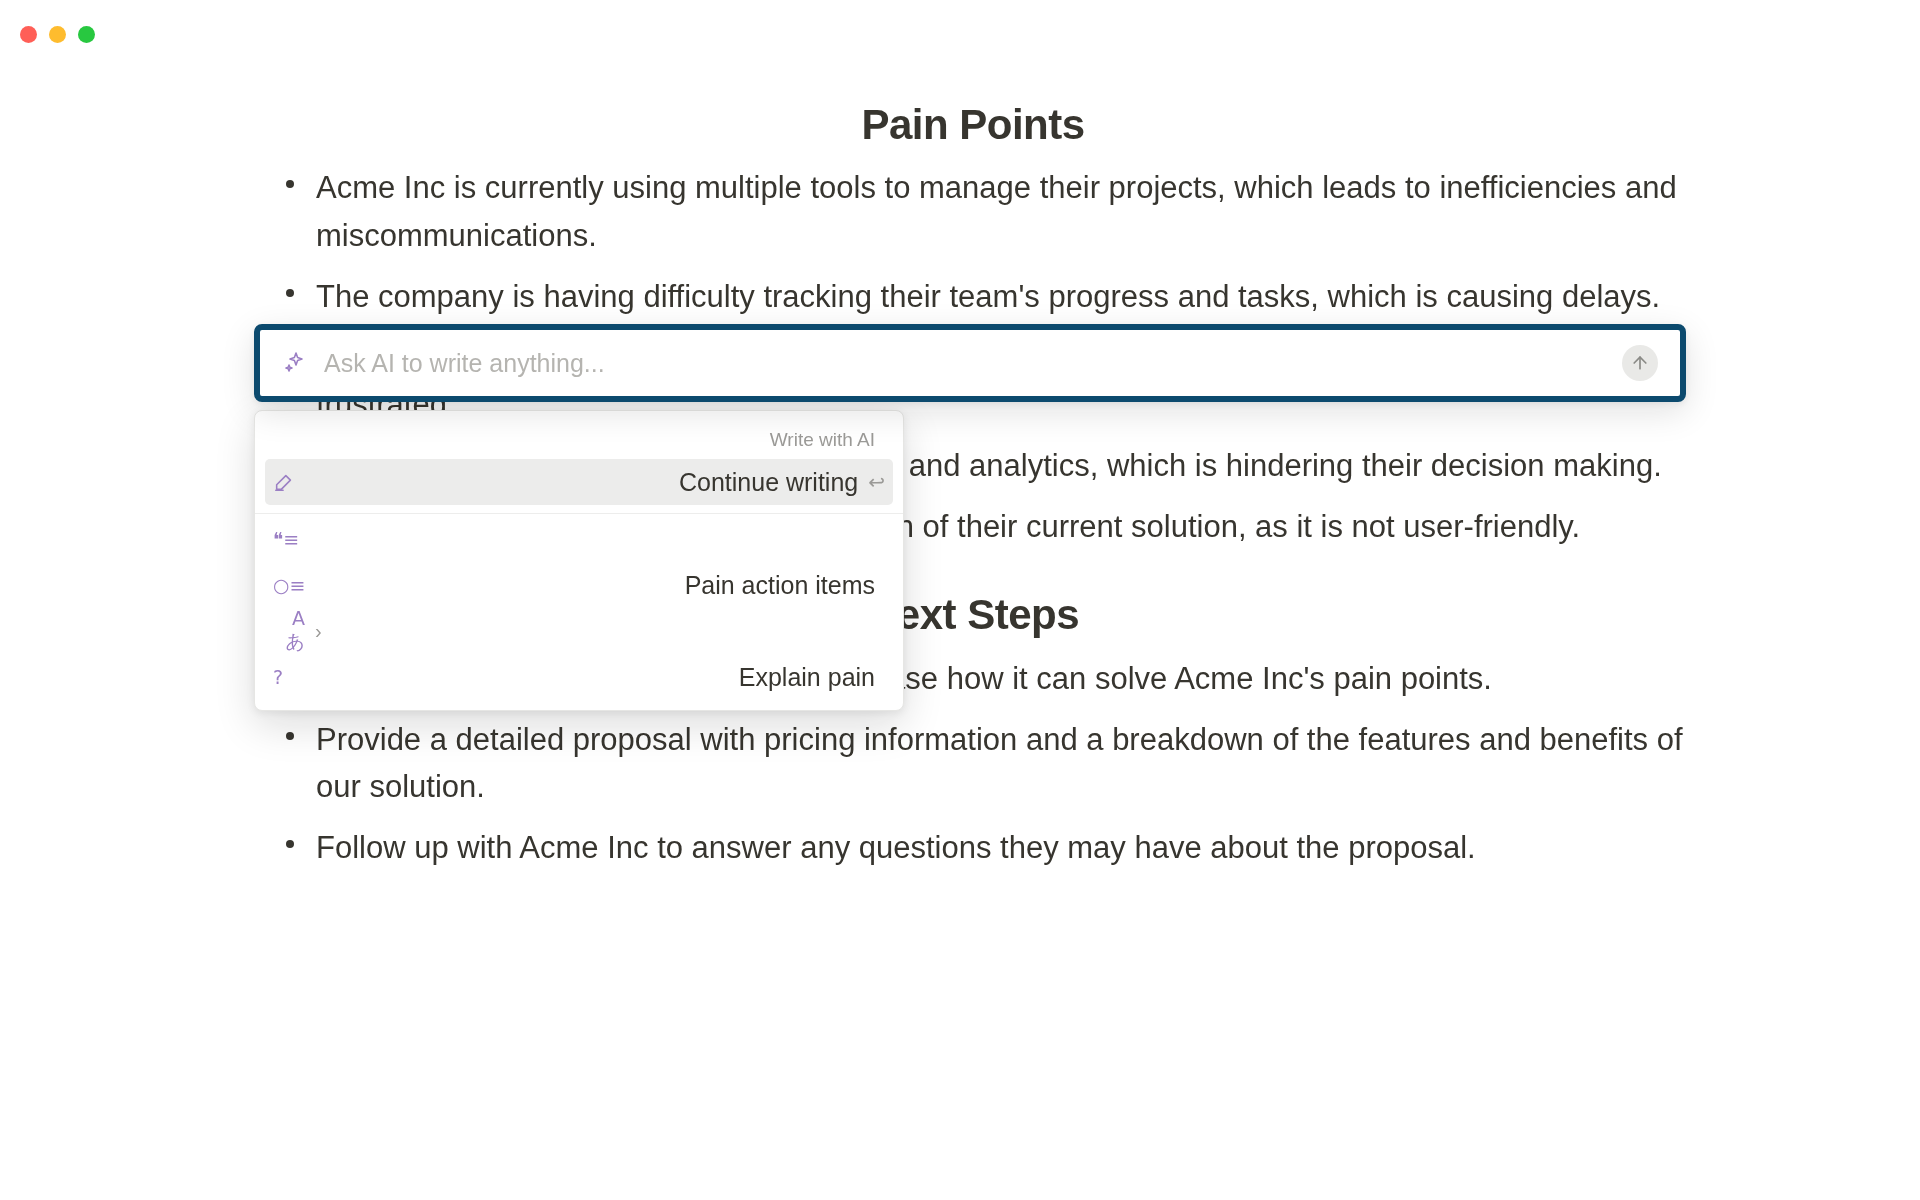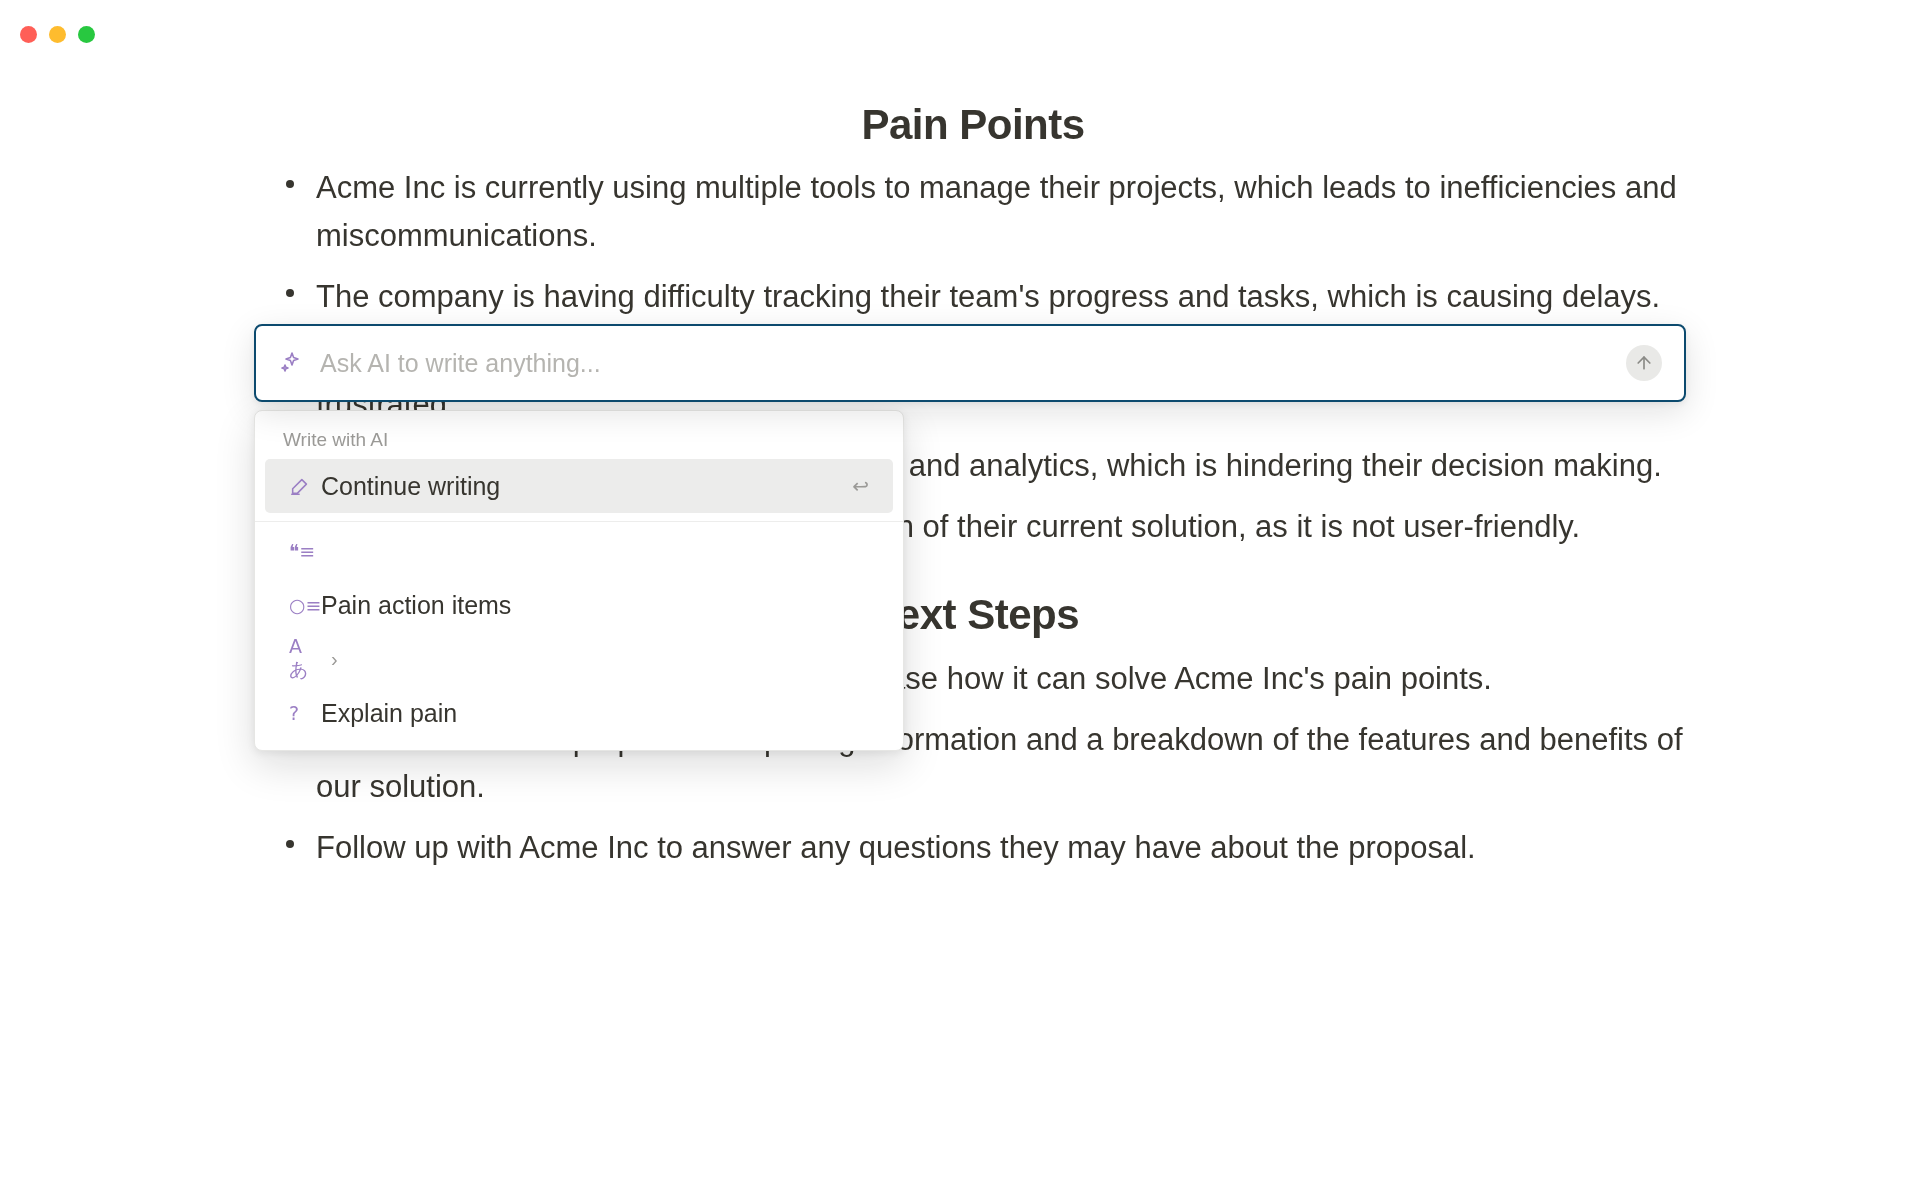--- a/index.html
+++ b/index.html
@@ -81,21 +81,21 @@
   .spacer-lg { height: 26px; }
 
   
   .ai-bar {
     position: absolute;
     top: 324px;
     left: 254px;
     width: 1432px;
     height: 78px;
     background: #ffffff;
-    border: 2px solid #0c4a6e;
+    border: 6px solid #0c4a6e;
     border-radius: 8px;
     box-shadow: 0 10px 34px rgba(15,15,15,0.12), 0 2px 6px rgba(15,15,15,0.06);
     display: flex;
     align-items: center;
     padding: 16px 22px;
     box-sizing: border-box;
     z-index: 30;
   }
   .ai-sparkle {
     width: 26px;
@@ -136,33 +136,34 @@
     position: absolute;
     top: 410px;
     left: 254px;
     width: 648px;
     background: #ffffff;
     border: 1px solid #e6e6e4;
     border-radius: 8px;
     box-shadow: 0 14px 40px rgba(15,15,15,0.14), 0 2px 8px rgba(15,15,15,0.07);
     padding: 8px 0 10px 0;
     z-index: 29;
+    text-align: right;
   }
   .menu-section-label {
     font-size: 19px;
     color: #9b9a97;
     padding: 10px 28px 8px 28px;
     font-weight: 400;
   }
   .menu-item {
     display: flex;
     align-items: center;
-    height: 54px;
+    height: 46px;
     margin: 0 10px;
-    padding: 0 24px;
+    padding: 0 8px;
     border-radius: 5px;
     cursor: pointer;
     color: #37352f;
     font-size: 25px;
   }
   .menu-item.selected { background: #ececeb; }
   .menu-icon {
     width: 32px;
     flex: 0 0 32px;
     display: flex;

